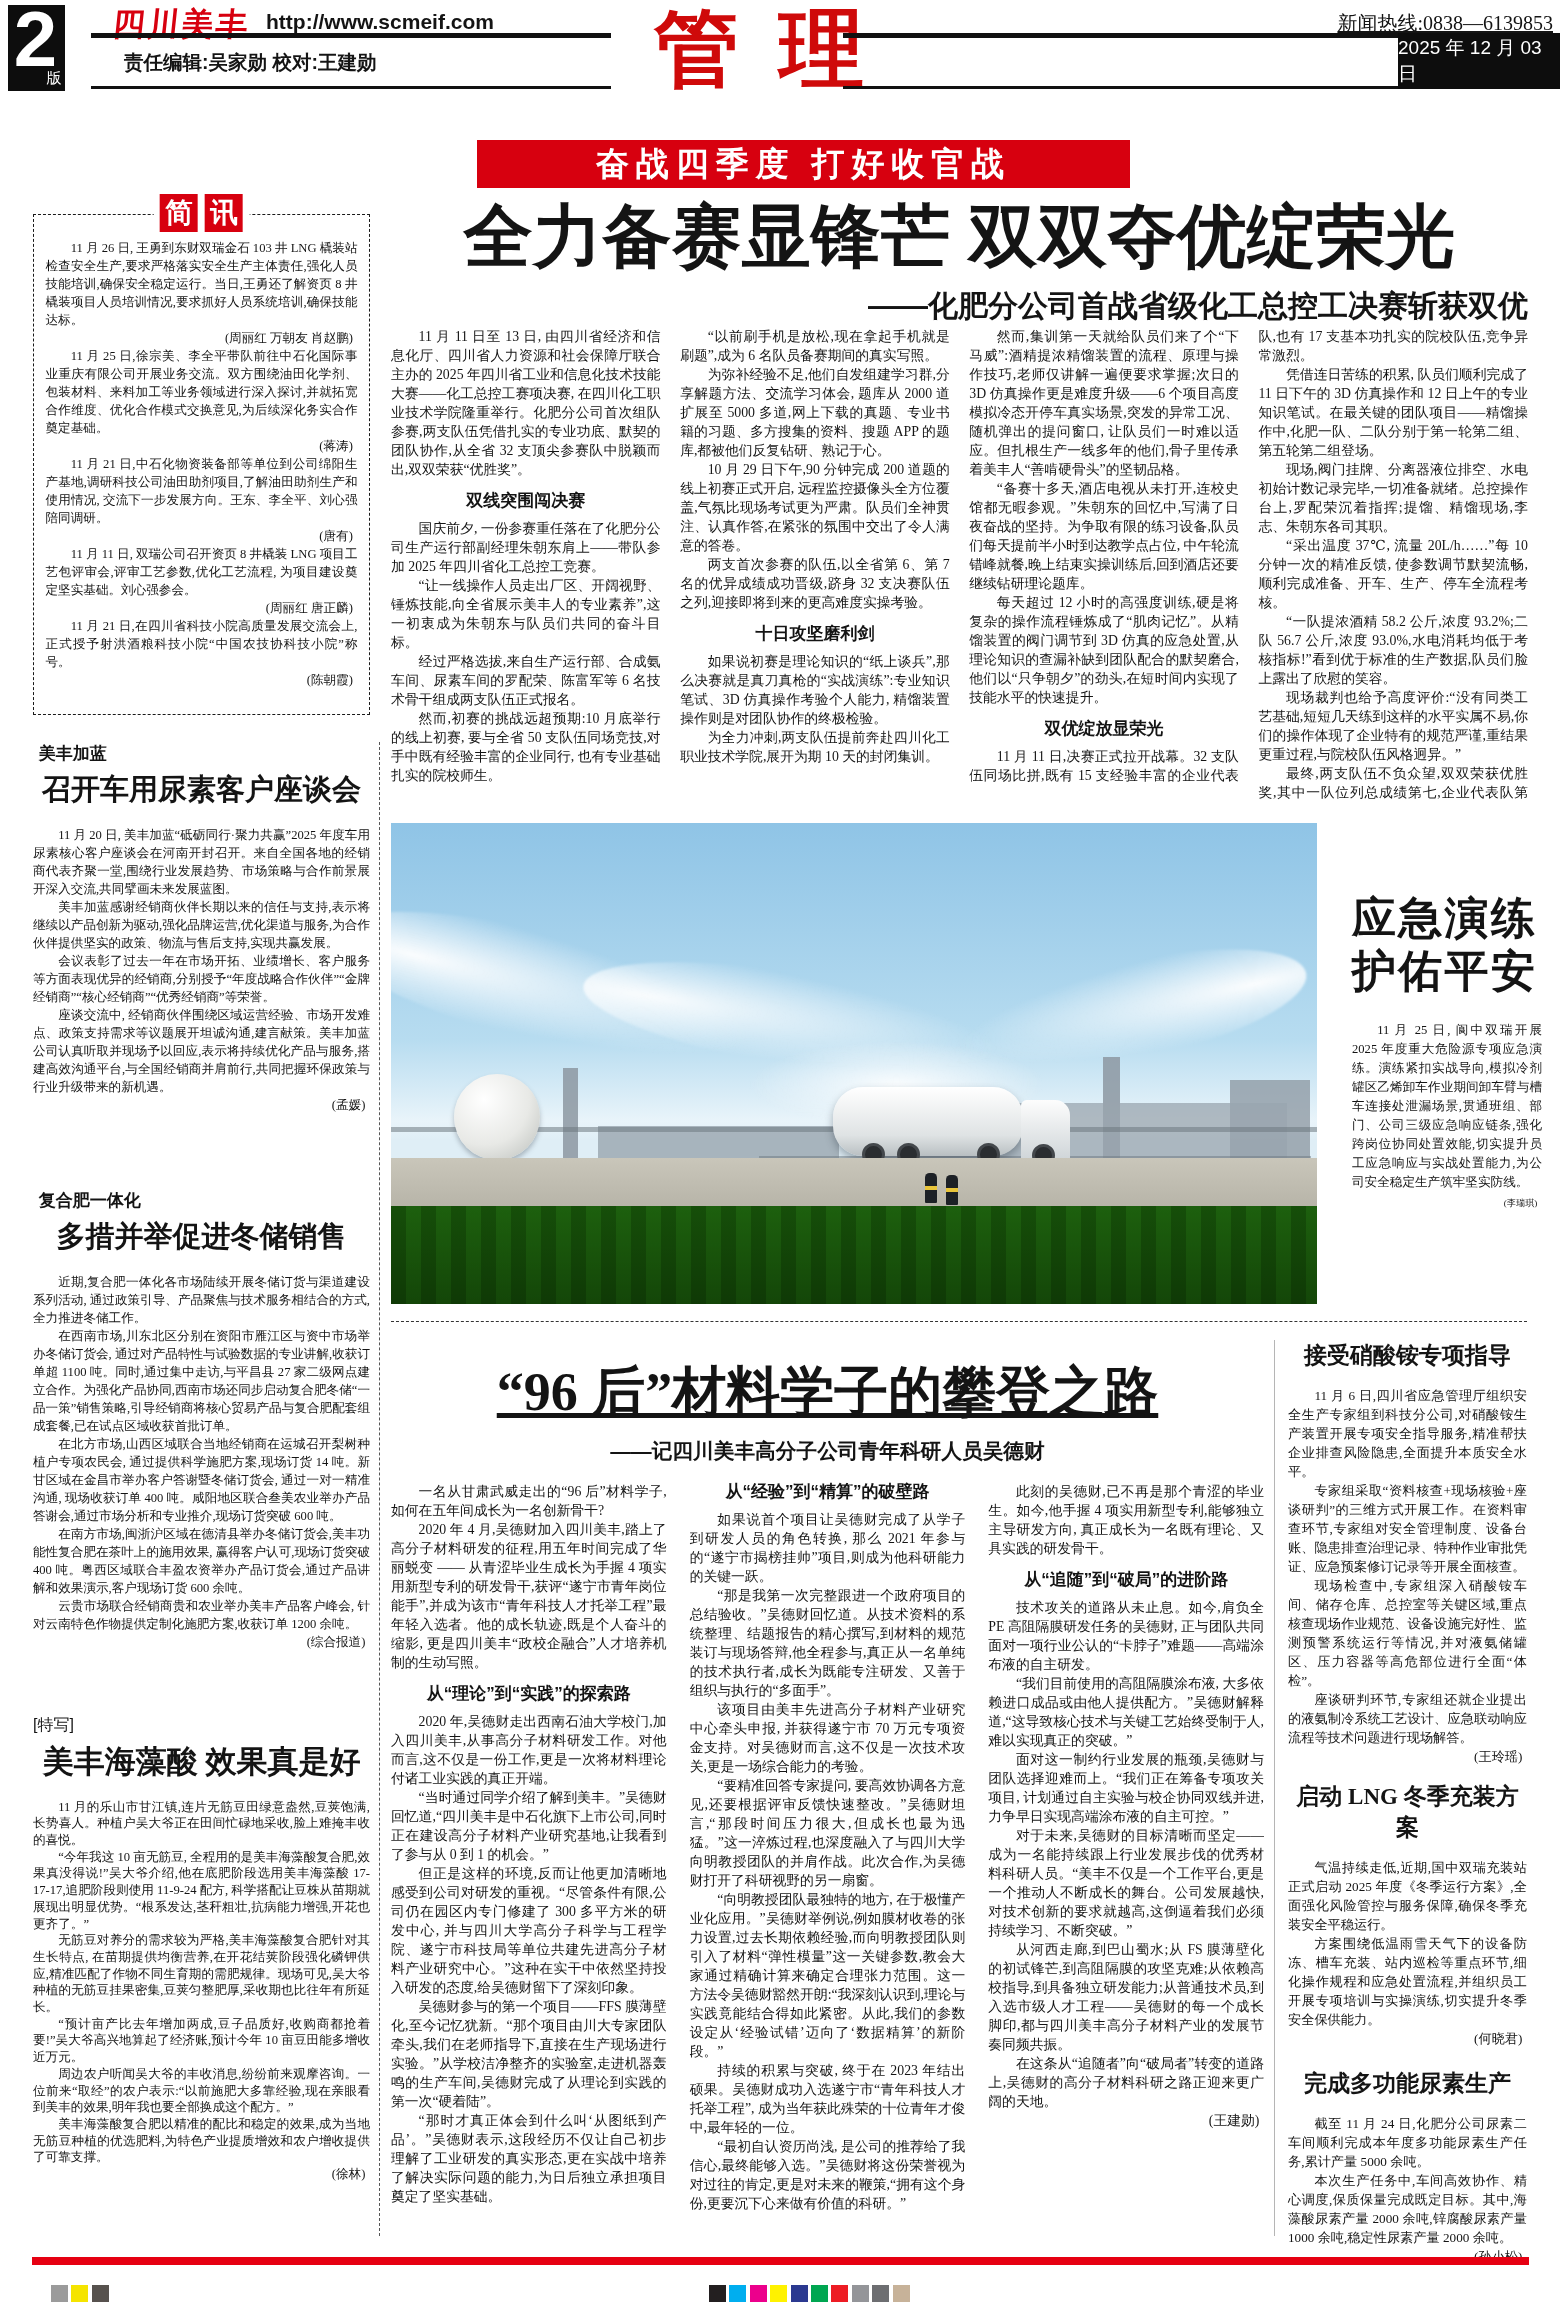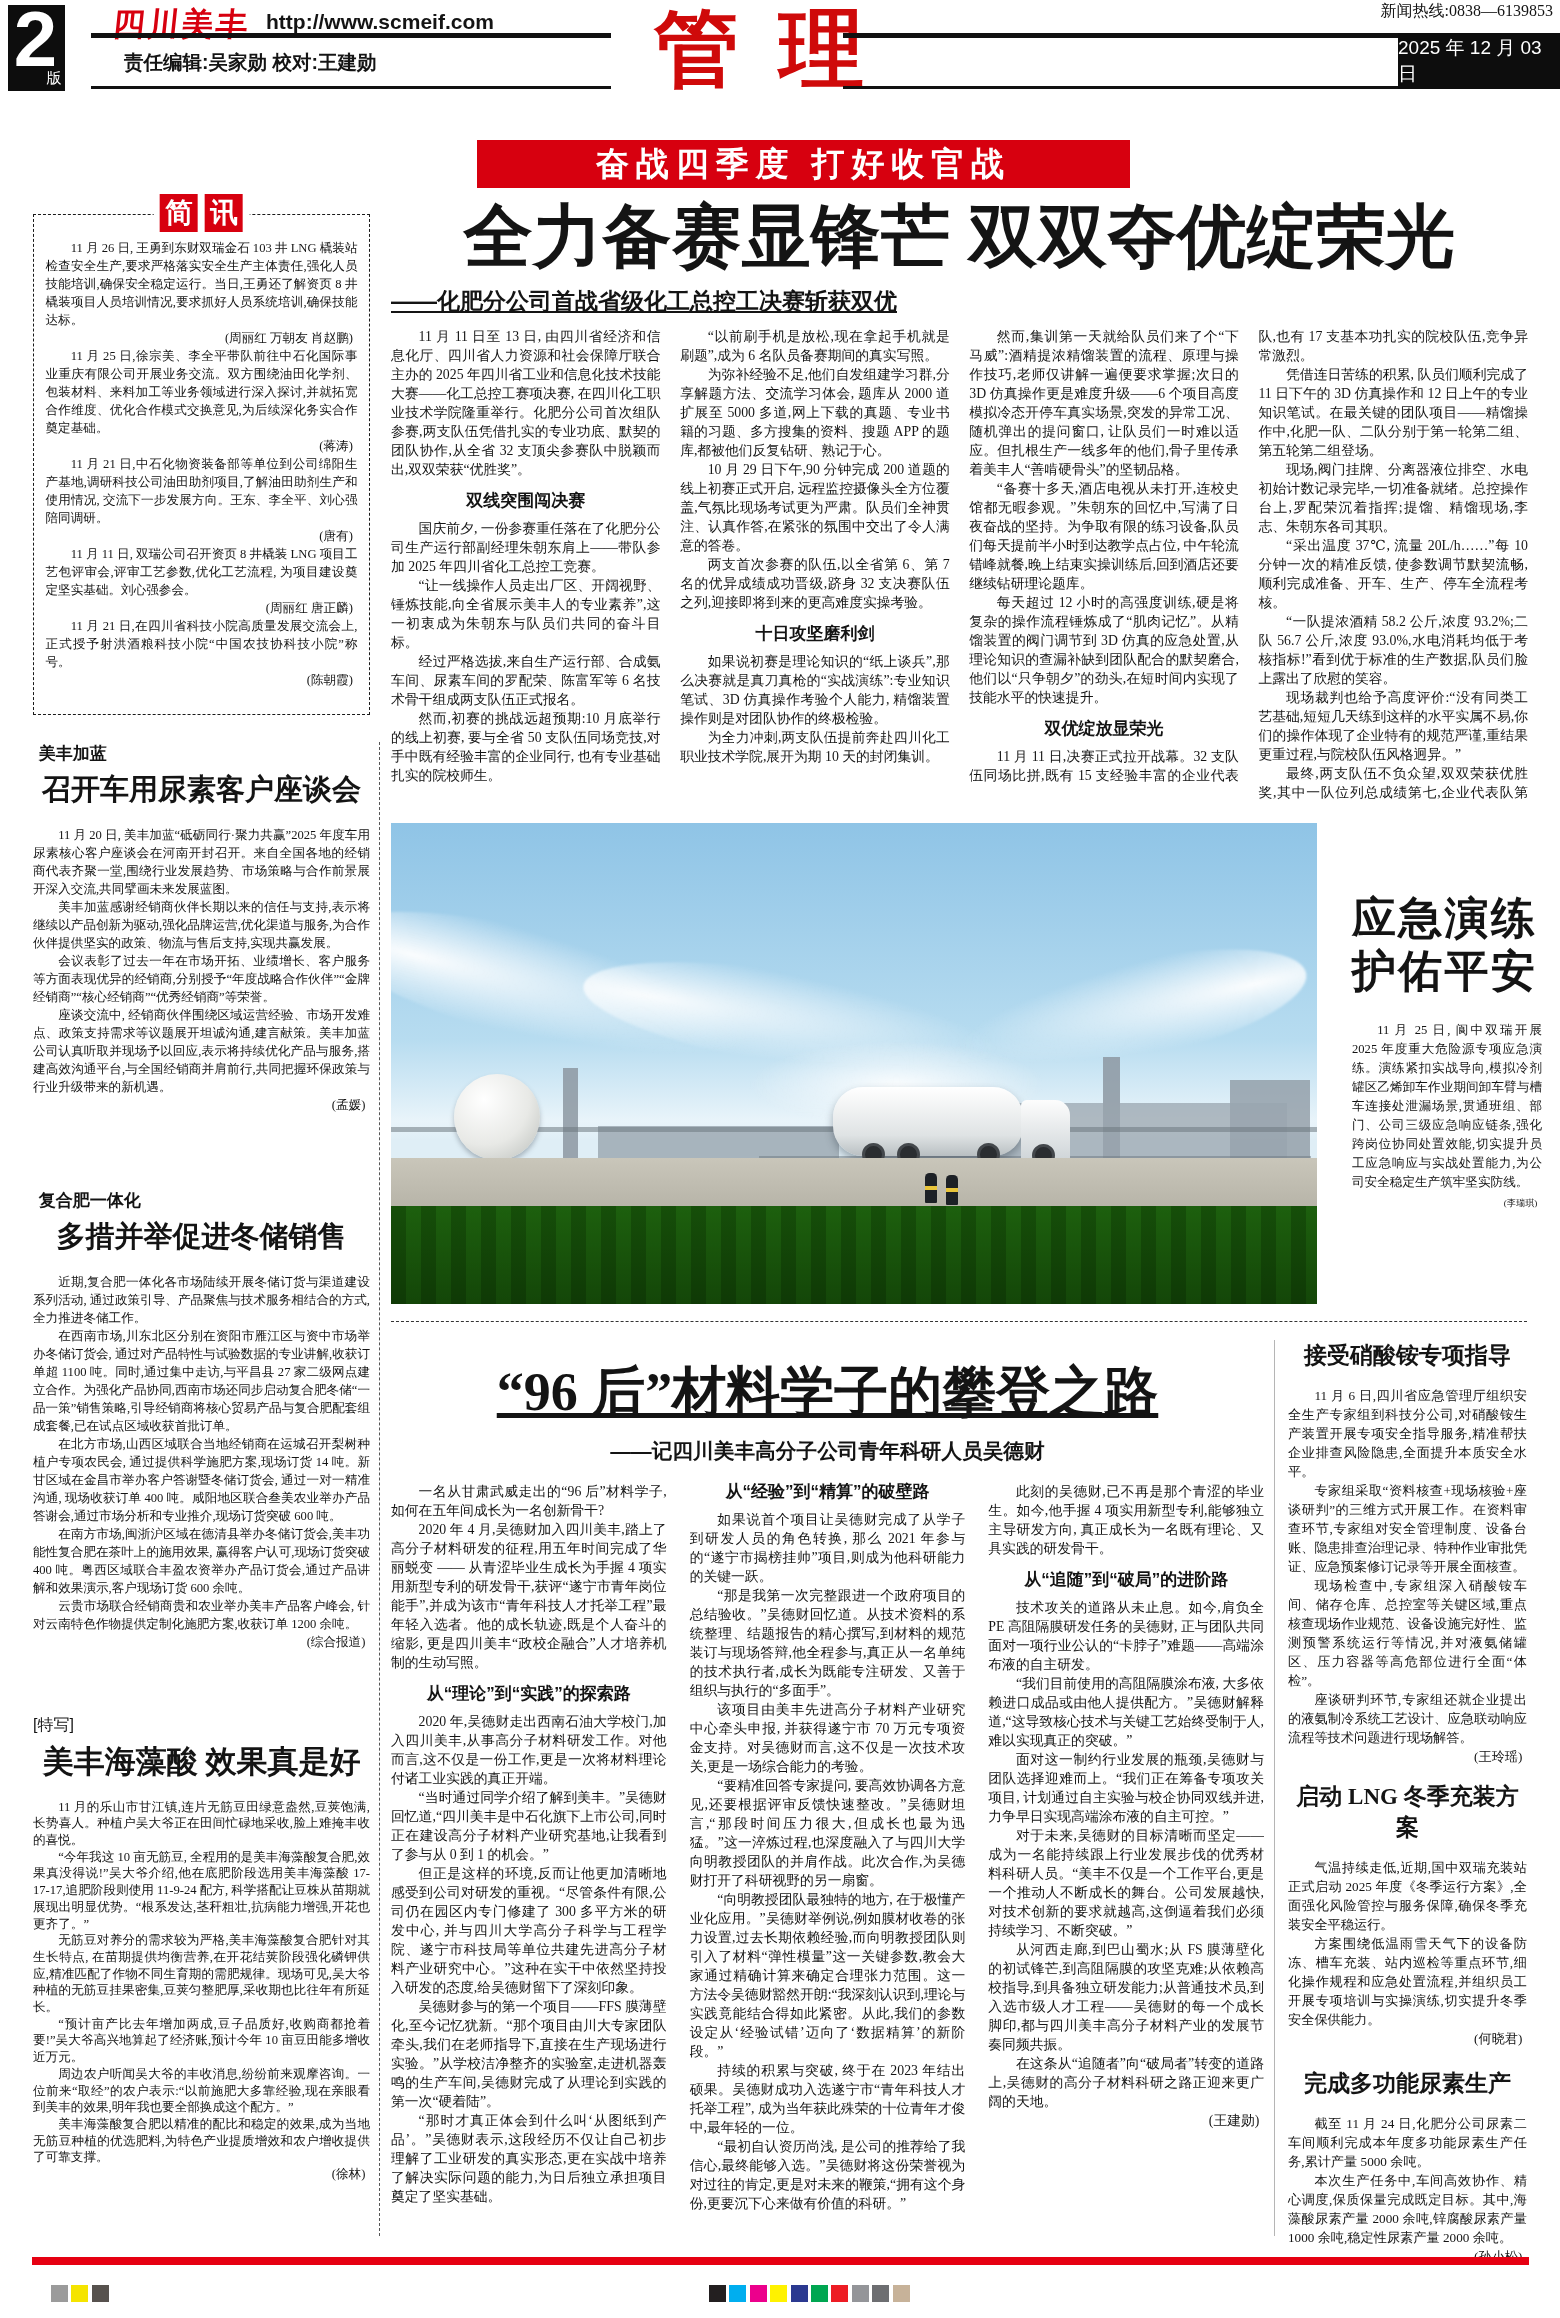--- a/index.html
+++ b/index.html
@@ -7,21 +7,21 @@
         font-family:"Liberation Serif","DejaVu Serif",serif;color:#141414;overflow:hidden;}
   
   .pagenum-box{position:absolute;left:8px;top:4.6px;width:57px;height:86px;background:#0d0d0d;}
   .pagenum-box .num{position:absolute;left:5.7px;top:-8px;color:#fff;font-family:"Liberation Sans","DejaVu Sans",sans-serif;font-size:78px;font-weight:bold;line-height:1.1;}
   .pagenum-box .ban{position:absolute;right:3.4px;bottom:2.3px;color:#fff;font-size:15px;font-family:"Liberation Sans",sans-serif;}
   .masthead{position:absolute;left:113px;top:3.4px;font-size:32px;font-weight:900;color:#d7000f;transform:skewX(-6deg);letter-spacing:2.3px;}
   .siteurl{position:absolute;left:266px;top:10.3px;font-size:21px;font-weight:bold;font-family:"Liberation Sans","DejaVu Sans",sans-serif;}
   .rule{position:absolute;background:#111;}
   .editor-line{position:absolute;left:124px;top:49px;font-size:19.5px;font-weight:bold;font-family:"Liberation Sans","DejaVu Sans",sans-serif;}
   .section-title{position:absolute;left:654px;top:6.9px;display:flex;gap:40px;color:#cf0a0a;font-size:85px;font-weight:bold;line-height:1;}
-  .hotline{position:absolute;right:8px;top:1px;font-size:16px;}
+  .hotline{position:absolute;right:8px;top:10px;font-size:20px;text-decoration:underline;}
   .datebox{position:absolute;left:1398px;top:33px;width:163px;height:56px;background:#0d0d0d;color:#fff;
            font-size:19px;font-family:"Liberation Sans","DejaVu Sans",sans-serif;display:flex;align-items:center;justify-content:center;}
   
   .para{margin:0;text-indent:2em;text-align:justify;}
   .sub-head{text-align:center;text-indent:0;font-family:"Liberation Sans","DejaVu Sans",sans-serif;
             font-weight:bold;font-size:17px;margin:11.5px 0 9.2px 0;break-inside:avoid;}
   .byline{text-align:right;text-indent:0;padding-right:4.6px;}
   
   .briefs-box{position:absolute;left:33px;top:214px;width:337px;height:501px;border:1.7px dashed #1a1a1a;
               box-sizing:border-box;padding:24px 11.5px 3.4px 11.5px;font-size:12.6px;line-height:18px;}
@@ -33,22 +33,22 @@
   .rail-headline{font-size:29px;font-weight:bold;font-family:"Liberation Sans","DejaVu Sans",sans-serif;text-align:center;margin-top:4.6px;}
   .rail-headline.serifhead{font-family:"Liberation Serif","DejaVu Serif",serif;font-weight:900;font-size:31px;}
   .rail-body{margin-top:16px;font-size:12.6px;line-height:18px;}
   .tagline{font-size:16px;font-family:"Liberation Sans","DejaVu Sans",sans-serif;}
   
   .lead-banner{position:absolute;left:477px;top:140px;width:653px;height:48px;background:#d7000f;color:#fff;
                font-family:"Liberation Sans","DejaVu Sans",sans-serif;font-weight:bold;font-size:33px;line-height:48px;
                text-align:center;letter-spacing:6.9px;}
   .lead-headline{position:absolute;left:391px;top:200px;width:1137px;text-align:center;font-size:69px;font-weight:900;
                  letter-spacing:0.6px;line-height:1.1;}
-  .lead-subhead{position:absolute;left:391px;top:286px;width:1137px;text-align:left;font-size:23px;font-weight:bold;
-                font-family:"Liberation Sans","DejaVu Sans",sans-serif;text-decoration:underline;}
+  .lead-subhead{position:absolute;left:391px;top:286px;width:1137px;text-align:right;font-size:30px;font-weight:bold;
+                font-family:"Liberation Sans","DejaVu Sans",sans-serif;}
   .lead-body{position:absolute;left:391px;top:327px;width:1137px;height:475px;column-count:4;column-gap:19.5px;
              column-fill:auto;font-size:13.8px;line-height:19px;overflow:hidden;}
   
   .photo{position:absolute;left:391px;top:823px;width:926px;height:481px;overflow:hidden;
          background:linear-gradient(#8fc4e6 0%,#b7dcf0 45%,#e9f4fa 62%,#dfeef6 66%);}
   .far-plant{position:absolute;left:0;bottom:138px;width:100%;height:115px;opacity:.85;}
   .struct{position:absolute;background:#8d98a2;}
   .sphere-tank{position:absolute;left:63px;bottom:144px;width:86px;height:86px;border-radius:50%;
                background:radial-gradient(circle at 35% 30%,#ffffff 0%,#e8e9e6 55%,#b9bdb9 100%);box-shadow:0 3.4px 5.7px rgba(60,70,80,.35);}
   .pipe{position:absolute;background:#6d7880;}

